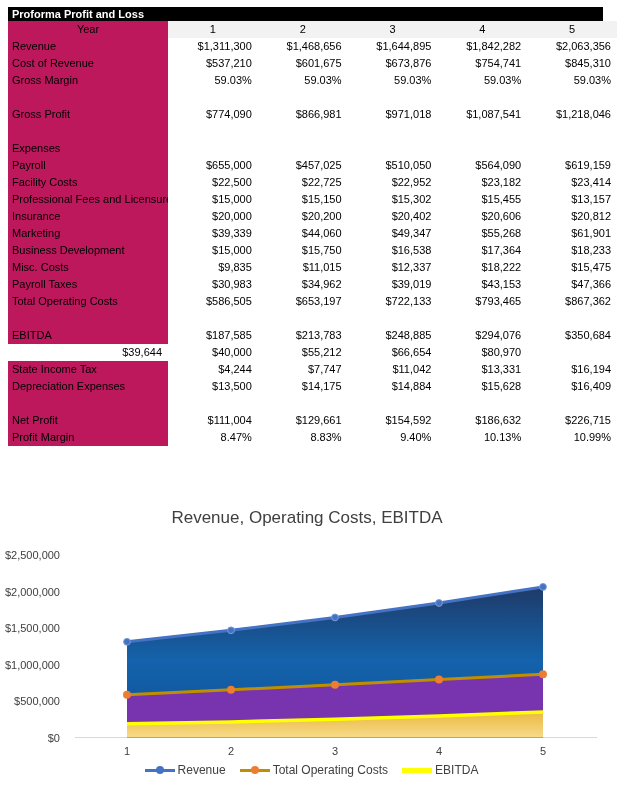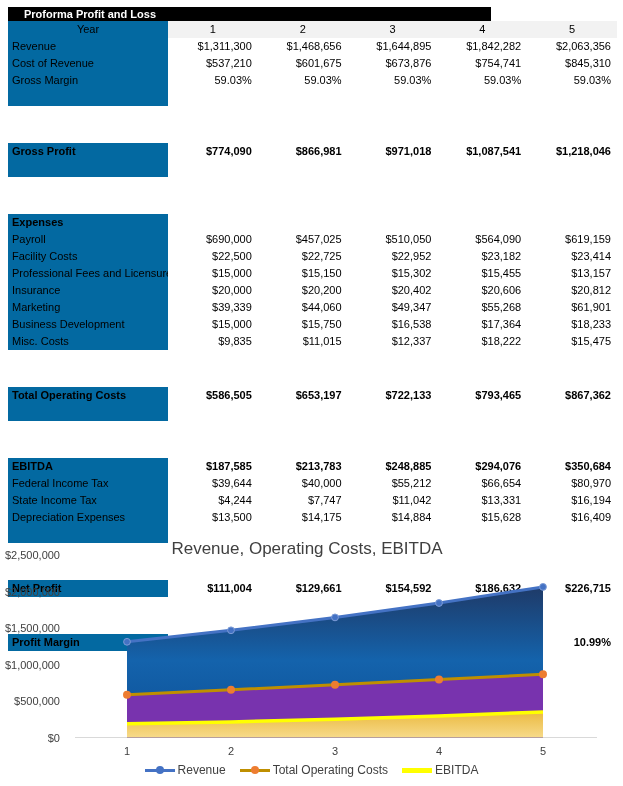--- a/index.html
+++ b/index.html
@@ -1,39 +1,39 @@
 <!DOCTYPE html>
 <html><head>
 <meta charset="utf-8">
 <style>
   html,body{margin:0;padding:0;}
   body{
     width:623px;height:786px;background:#ffffff;position:relative;
     font-family:"Liberation Sans",sans-serif;color:#000;overflow:hidden;
   }
   .title-bar{
-    position:absolute;left:8px;top:7px;width:483px;height:14px;
+    position:absolute;left:8px;top:7px;width:595px;height:14px;
     background:#000;color:#fff;font-size:11px;font-weight:bold;
-    line-height:14px;padding-left:16px;box-sizing:border-box;
+    line-height:14px;padding-left:4px;box-sizing:border-box;
   }
   .pl-table{position:absolute;left:8px;top:21px;width:609px;}
   .row{
     display:grid;grid-template-columns:160px repeat(5,1fr);
     height:17px;line-height:17px;font-size:11px;
   }
-  .row .label{background:#0369a1;padding-left:4px;white-space:nowrap;overflow:hidden;}
+  .row .label{background:#be185d;padding-left:4px;white-space:nowrap;overflow:hidden;}
   .row .cell{text-align:right;padding-right:6px;white-space:nowrap;}
   .row.year-row{background:#F2F2F2;}
   .row.year-row .label{text-align:center;padding-left:0;}
   .row.year-row .cell{text-align:center;padding-right:0;}
-  .row.bold{font-weight:bold;margin-top:37px;}
+  .row.bold{font-weight:normal;}
   .chart-wrap{position:absolute;left:0;top:480px;width:623px;height:306px;}
   .chart-title{
     position:absolute;top:28px;left:0;width:614px;text-align:center;
-    font-size:17px;color:#404040;margin-top:31px;
+    font-size:17px;color:#404040;
   }
   #chart-canvas{position:absolute;left:0;top:8px;width:623px;height:306px;text-align:right;}
   #chart-canvas svg{display:block;}
   .legend{
     position:absolute;left:0;top:283px;width:623px;
     display:flex;justify-content:center;align-items:center;gap:14px;
     font-size:12px;color:#404040;
   }
   .legend-item{display:flex;align-items:center;gap:3px;}
   .swatch{position:relative;width:30px;height:3px;}
@@ -110,21 +110,21 @@
     <div class="row bold">
       <div class="label">Expenses</div>
       <div class="cell"></div>
       <div class="cell"></div>
       <div class="cell"></div>
       <div class="cell"></div>
       <div class="cell"></div>
     </div>
     <div class="row">
       <div class="label">Payroll</div>
-      <div class="cell">$690,000</div>
+      <div class="cell">$655,000</div>
       <div class="cell">$457,025</div>
       <div class="cell">$510,050</div>
       <div class="cell">$564,090</div>
       <div class="cell">$619,159</div>
     </div>
     <div class="row">
       <div class="label">Facility Costs</div>
       <div class="cell">$22,500</div>
       <div class="cell">$22,725</div>
       <div class="cell">$22,952</div>
@@ -164,20 +164,28 @@
       <div class="cell">$18,233</div>
     </div>
     <div class="row">
       <div class="label">Misc. Costs</div>
       <div class="cell">$9,835</div>
       <div class="cell">$11,015</div>
       <div class="cell">$12,337</div>
       <div class="cell">$18,222</div>
       <div class="cell">$15,475</div>
     </div>
+    <div class="row">
+      <div class="label">Payroll Taxes</div>
+      <div class="cell">$30,983</div>
+      <div class="cell">$34,962</div>
+      <div class="cell">$39,019</div>
+      <div class="cell">$43,153</div>
+      <div class="cell">$47,366</div>
+    </div>
     <div class="row bold">
       <div class="label">Total Operating Costs</div>
       <div class="cell">$586,505</div>
       <div class="cell">$653,197</div>
       <div class="cell">$722,133</div>
       <div class="cell">$793,465</div>
       <div class="cell">$867,362</div>
     </div>
     <div class="row">
       <div class="label"></div>
@@ -189,21 +197,20 @@
     </div>
     <div class="row bold">
       <div class="label">EBITDA</div>
       <div class="cell">$187,585</div>
       <div class="cell">$213,783</div>
       <div class="cell">$248,885</div>
       <div class="cell">$294,076</div>
       <div class="cell">$350,684</div>
     </div>
     <div class="row">
-      <div class="label">Federal Income Tax</div>
       <div class="cell">$39,644</div>
       <div class="cell">$40,000</div>
       <div class="cell">$55,212</div>
       <div class="cell">$66,654</div>
       <div class="cell">$80,970</div>
     </div>
     <div class="row">
       <div class="label">State Income Tax</div>
       <div class="cell">$4,244</div>
       <div class="cell">$7,747</div>

